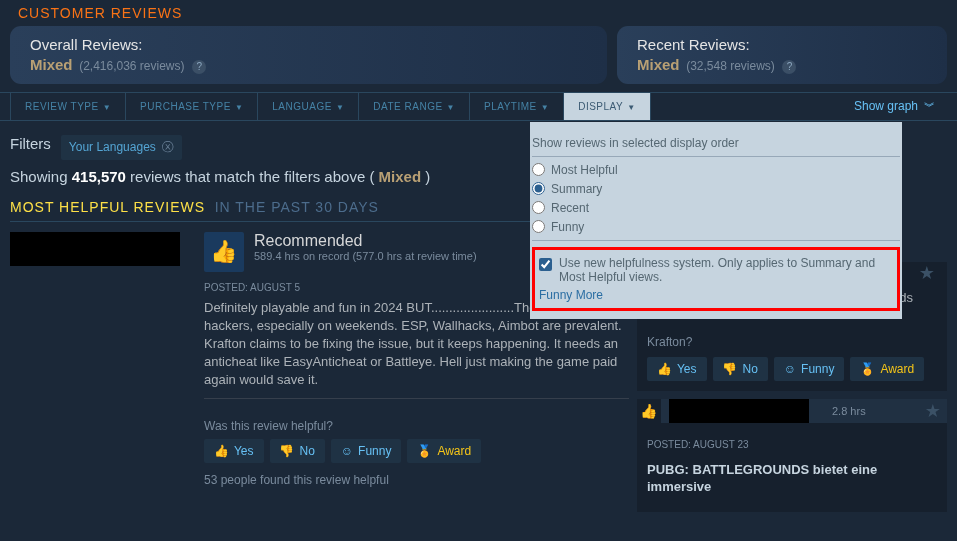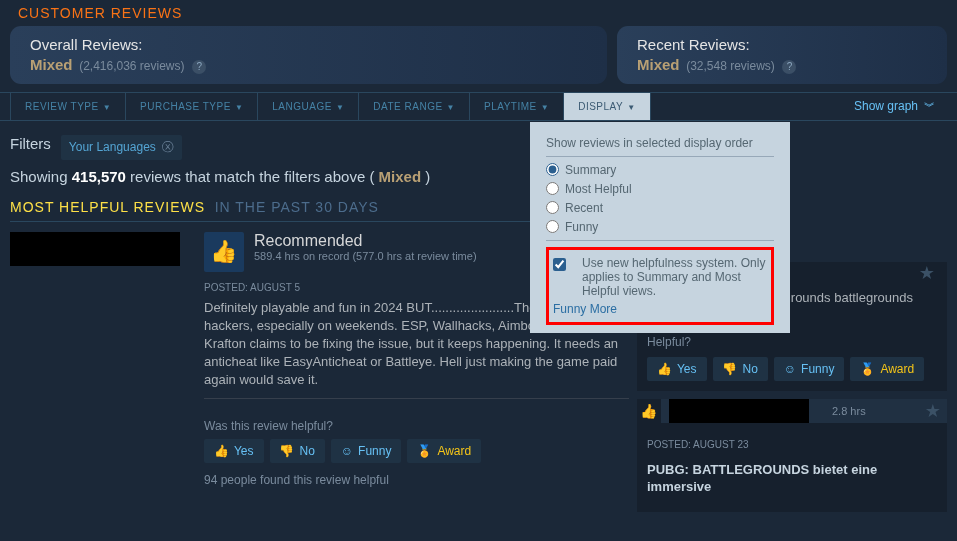--- a/index.html
+++ b/index.html
@@ -13,27 +13,27 @@
 .count { color: #7a8b9d; font-size: 12px; margin-left: 3px; }
 .qmark { display: inline-block; width: 14px; height: 14px; border-radius: 50%; background: #3b4f66; color: #8ba6bf; font-size: 10px; text-align: center; line-height: 14px; margin-left: 4px; vertical-align: middle; }
 .filters-bar { display: flex; border-top: 1px solid #2a475e; border-bottom: 1px solid #2a475e; padding: 0 10px; position: relative; }
 .filter-btn { color: #4582a5; font-size: 10px; letter-spacing: 0.5px; padding: 8px 14px; cursor: pointer; text-transform: uppercase; border-right: 1px solid #2a475e; }
 .filter-btn:first-child { border-left: 1px solid #2a475e; }
 .filter-btn .arrow { color: #4582a5; margin-left: 4px; font-size: 8px; }
 .filter-btn.active { background: #c6d4df; color: #3b5a73; }
 .filter-btn.active .arrow { color: #3b5a73; }
 .show-graph { margin-left: auto; color: #67c1f5; font-size: 12px; padding: 6px 12px; display: flex; align-items: center; gap: 6px; cursor: pointer; }
 .chevrons { font-size: 11px; }
-.dropdown { position: absolute; top: 29px; left: 530px; width: 260px; background: #c6d4df; color: #556772; padding: 14px 16px 8px; z-index: 20; }
+.dropdown { position: absolute; top: 29px; left: 530px; width: 372px; background: #c6d4df; color: #556772; padding: 14px 2px 8px; z-index: 20; }
 .dropdown-title { color: #556772; font-size: 12px; margin-bottom: 6px; }
 .dropdown hr { border: none; border-top: 1px solid #97a8b8; margin: 6px 0; }
 .radio-row { display: flex; align-items: center; gap: 6px; margin: 5px 0; color: #556772; font-size: 12px; }
 .radio-row input { accent-color: #2b5f8f; }
 .highlight-box { border: 3px solid #ff0000; padding: 6px 4px; margin-top: 4px; }
-.check-row { display: flex; align-items: flex-start; gap: 16px; font-size: 12px; color: #556772; }
+.check-row { display: flex; align-items: flex-start; gap: 7px; font-size: 12px; color: #556772; }
 .check-row input { accent-color: #2b5f8f; margin-top: 2px; }
 .learn-more { color: #2b6ea3; font-size: 12px; margin-top: 4px; display: block; }
 .filters-row { padding: 14px 10px 6px; display: flex; gap: 10px; }
 .filters-label { color: #c6d4df; font-size: 15px; }
 .filter-chip { background: #1f3244; color: #54a5d4; padding: 4px 8px; border-radius: 2px; font-size: 12px; display: flex; align-items: center; gap: 6px; }
 .chip-x { color: #6b8299; cursor: pointer; font-size: 12px; }
 .showing-line { padding: 2px 10px 14px; color: #c6d4df; font-size: 15px; }
 .showing-line b { color: #fff; }
 .showing-line .mixed { color: #b9a074; font-weight: bold; }
 .columns { display: flex; gap: 8px; padding: 0 10px; }
@@ -101,26 +101,26 @@
   <div class="filter-btn active"><span>DISPLAY</span><span class="arrow">▼</span></div>
   <div class="show-graph">
       <span>Show graph</span>
       <span class="chevrons">︾</span>
     </div>
 
   <div class="dropdown">
     <div class="dropdown-title">Show reviews in selected display order</div>
     <hr>
     <label class="radio-row">
+        <input type="radio" name="d" style="">
+        <span>Most Helpful</span>
+      </label>
+    <label class="radio-row">
         <input type="radio" name="d" checked="" style="">
         <span>Summary</span>
-      </label>
-    <label class="radio-row">
-        <input type="radio" name="d" style="">
-        <span>Most Helpful</span>
       </label>
     <label class="radio-row">
         <input type="radio" name="d" style="">
         <span>Recent</span>
       </label>
     <label class="radio-row">
         <input type="radio" name="d" style="">
         <span>Funny</span>
       </label>
     <hr>
@@ -181,34 +181,34 @@
               </div>
             <div class="vote-btn">
                 <span>☺</span>
                 <span>Funny</span>
               </div>
             <div class="vote-btn award">
                 <span>🏅</span>
                 <span>Award</span>
               </div>
           </div>
-          <div class="helpful-count">94 people found this review helpful</div>
+          <div class="helpful-count">53 people found this review helpful</div>
         </div>
       </div>
     </div>
   </div>
 
   <div class="right-col">
     <div style="height:63px"></div>
     <div class="right-review">
       <div class="right-head" style="background:transparent;padding:0 6px 0 0;">
         <span class="sm-star">★</span>
       </div>
       <div class="right-text">player unknowns battle grounds battlegrounds sucks</div>
-      <div class="right-helpful-q">Helpful?</div>
+      <div class="right-helpful-q">Krafton?</div>
       <div class="vote-row right-votes">
         <div class="vote-btn">
             <span>👍</span>
             <span>Yes</span>
           </div>
         <div class="vote-btn">
             <span>👎</span>
             <span>No</span>
           </div>
         <div class="vote-btn">

